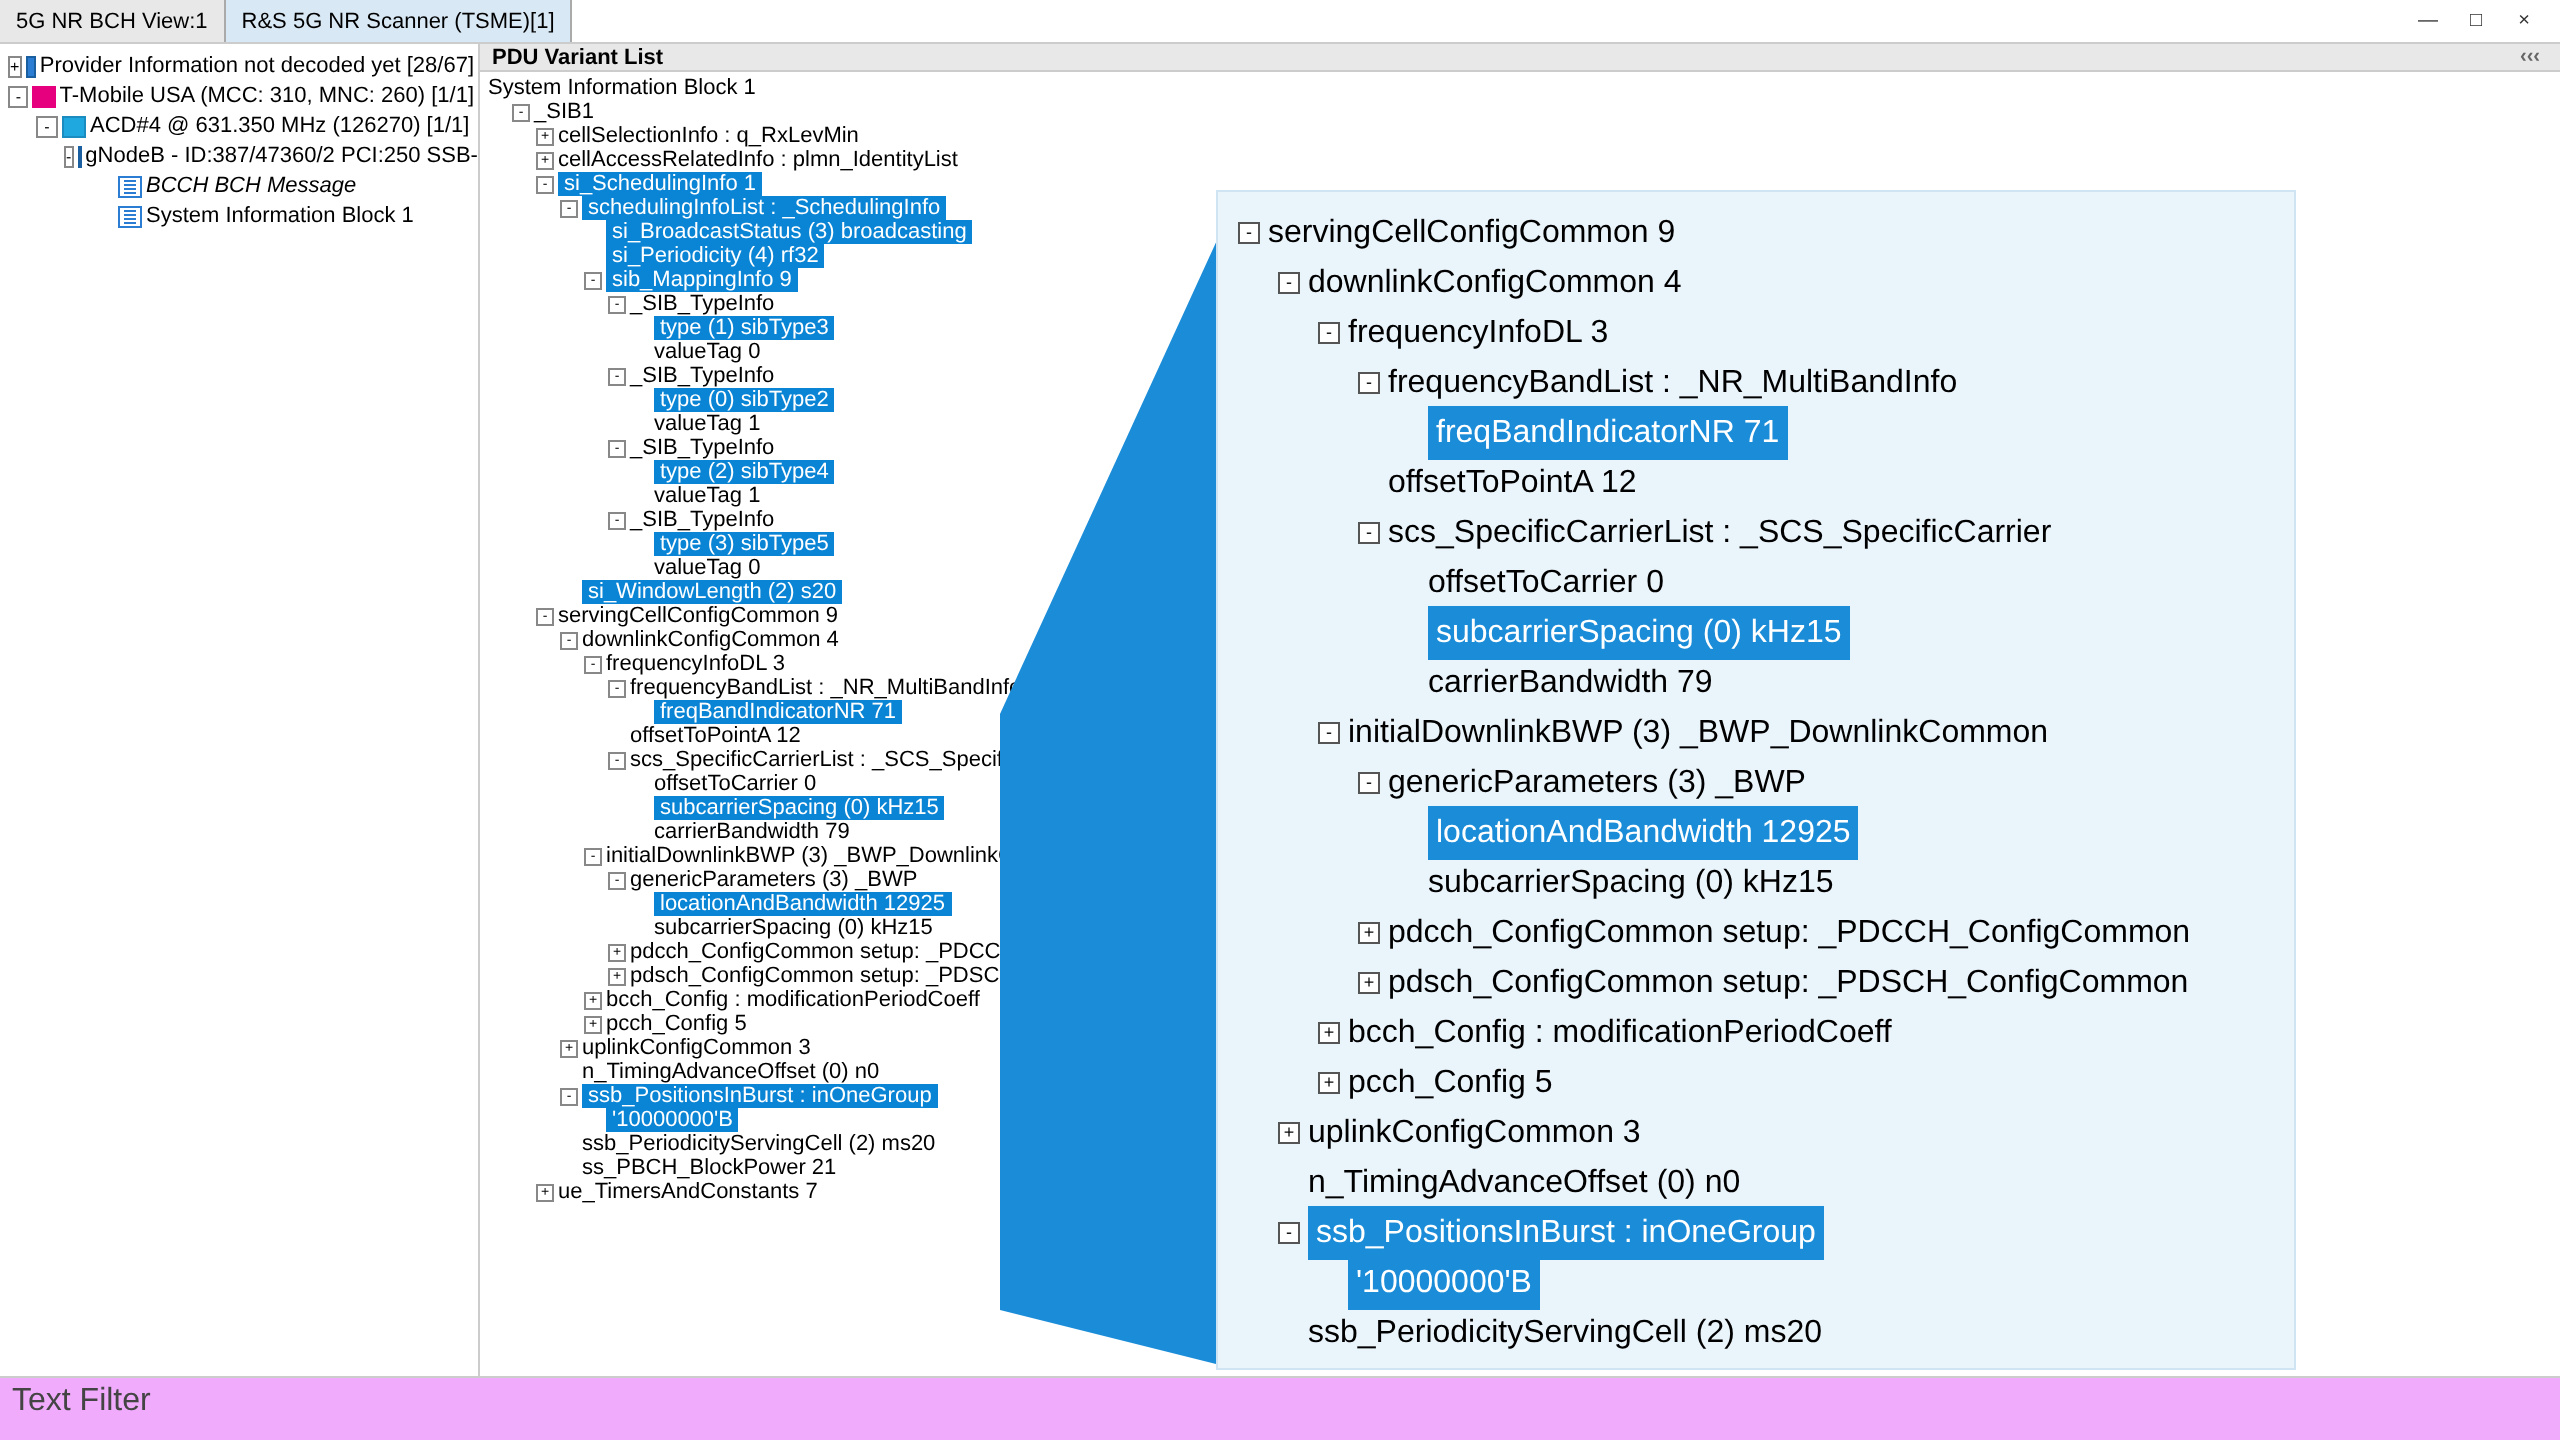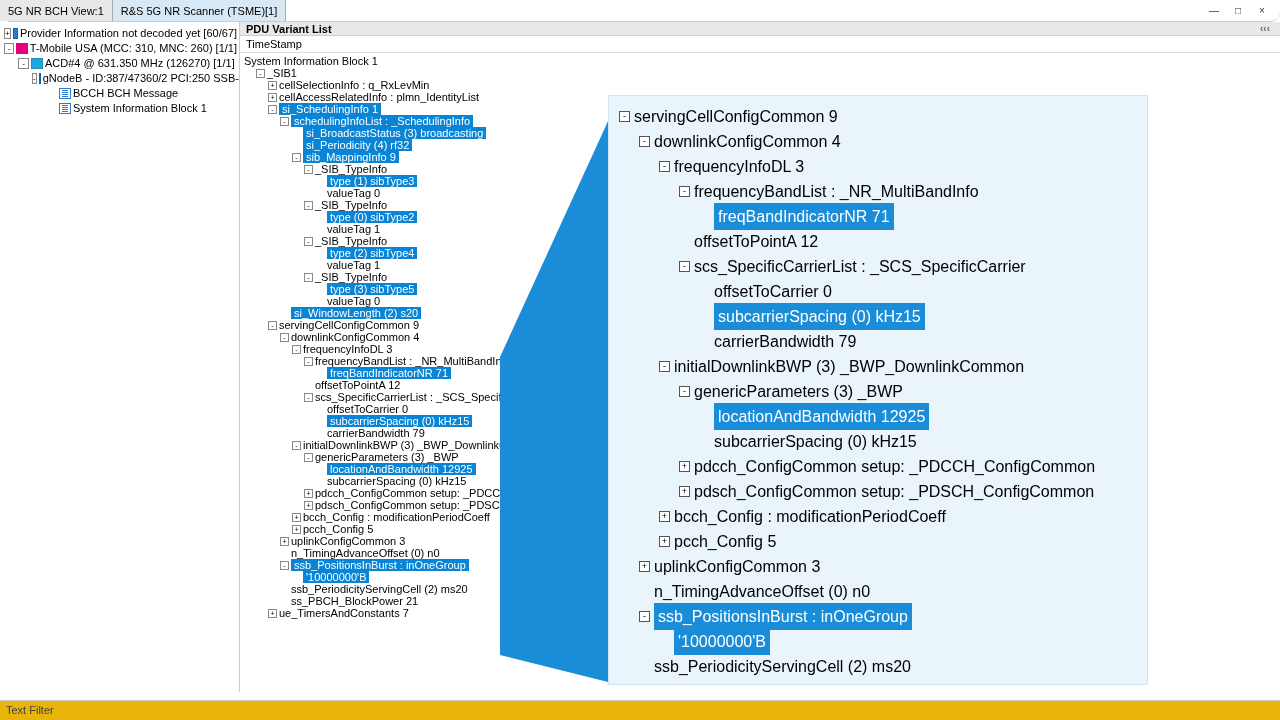--- a/index.html
+++ b/index.html
@@ -1,18 +1,18 @@
 <!DOCTYPE html>
 <html><head>
 <meta charset="utf-8">
 <style>
 * { margin:0; padding:0; box-sizing:border-box; font-family:"Segoe UI",Tahoma,sans-serif; }
 body { background:#fff; width:1280px; height:720px; overflow:hidden; font-size:11px; color:#000; position:relative; }
 
-.titlebar { height:22px; background:#fff; border-bottom:1px solid #ccc; display:flex; align-items:center;border-radius:10px; }
+.titlebar { height:22px; background:#fff; border-bottom:1px solid #ccc; display:flex; align-items:center; }
 .tab { height:21px; padding:3px 8px; background:#d8e8f5; border-right:1px solid #aaa; display:flex; align-items:center; font-size:11px; }
 .tab.first { background:#e8e8e8; }
 .winbtns { margin-left:auto; display:flex; gap:12px; padding-right:12px; }
 .winbtn { width:12px; height:12px; display:flex; align-items:center; justify-content:center; font-size:10px; color:#333; cursor:pointer; }
 
 .main { display:flex; height:670px; }
 .leftpane { width:240px; border-right:1px solid #ccc; padding:4px 2px; background:#fff; overflow:hidden; }
 .rightpane { flex:1; display:flex; flex-direction:column; position:relative; }
 
 .tnode { white-space:nowrap; line-height:15px; font-size:11px; display:flex; align-items:center; }
@@ -27,21 +27,21 @@
 
 .pduhead { height:14px; background:#e8e8e8; padding:1px 6px; font-size:11px; font-weight:600; border-bottom:1px solid #ccc; display:flex; align-items:center; }
 .tsrow { display:flex; font-size:11px; border-bottom:1px solid #ddd; }
 .tscell { padding:2px 6px; flex:1; }
 .dethead { height:14px; background:#e8e8e8; padding:1px 6px; font-size:11px; font-weight:600; border-bottom:1px solid #ccc; }
 .detbody { padding:2px 0; font-size:11px; line-height:12px; overflow:hidden; }
 .dln { white-space:nowrap; padding:0; display:flex; align-items:center; height:12px; }
 .dln .tg2 { width:9px; height:9px; border:1px solid #888; display:inline-flex; align-items:center; justify-content:center; font-size:7px; margin-right:2px; cursor:pointer; line-height:7px; background:#fff; }
 .dln .sp { display:inline-block; }
 .hl { background:#0a84d4; color:#fff; padding:0 3px; }
-.footer { position:absolute; bottom:0; left:0; right:0; height:20px; border-top:1px solid #ccc; padding:3px 6px; font-size:11px; background:#eab308; color:#444; }
+.footer { position:absolute; bottom:0; left:0; right:0; height:32px; border-top:1px solid #ccc; padding:3px 6px; font-size:16px; background:#f0abfc; color:#444; }
 
 .zoom { position:absolute; left:608px; top:95px; width:540px; height:590px; background:#eaf4fb; border:1px solid #cfe5f3; padding:8px 6px; font-size:16px; line-height:25px; overflow:hidden; }
 .zln { white-space:nowrap; display:flex; align-items:center; height:25px; }
 .zln .ztg { width:11px; height:11px; border:1px solid #555; display:inline-flex; align-items:center; justify-content:center; font-size:9px; margin-right:4px; cursor:pointer; background:#fff; line-height:9px; }
 .zln .zsp { display:inline-block; }
 .zhl { background:#1a8cd8; color:#fff; padding:1px 4px; }
 
 .wedge { position:absolute; left:500px; top:95px; width:120px; height:590px; pointer-events:none; }
 
 .chev { font-size:10px; color:#666; cursor:pointer; margin-left:auto; margin-right:4px; }
@@ -57,57 +57,54 @@
     <div class="winbtn">□</div>
     <div class="winbtn">×</div>
   </div>
 </div>
 
 <div class="main">
   <div class="leftpane" id="leftTree">
       <div class="tnode" style="padding-left: 2px;">
         <span class="tg">+</span>
         <span class="ic sq"></span>
-        <span>Provider Information not decoded yet [60/67]</span>
+        <span>Provider Information not decoded yet [28/67]</span>
       </div>
       <div class="tnode" style="padding-left: 2px;">
         <span class="tg">-</span>
         <span class="ic tm"></span>
         <span>T-Mobile USA (MCC: 310, MNC: 260) [1/1]</span>
       </div>
       <div class="tnode" style="padding-left: 16px;">
         <span class="tg">-</span>
         <span class="ic ac"></span>
         <span>ACD#4 @ 631.350 MHz (126270) [1/1]</span>
       </div>
       <div class="tnode" style="padding-left: 30px;">
         <span class="tg">-</span>
         <span class="ic bl"></span>
         <span>gNodeB - ID:387/47360/2 PCI:250 SSB-Index: 0</span>
       </div>
-      <div class="tnode" style="padding-left: 44px;">
+      <div class="tnode" style="padding-left: 44px; font-style: italic;">
         <span style="display:inline-block;width:13px"></span>
         <span class="ic pg"></span>
         <span>BCCH BCH Message</span>
       </div>
       <div class="tnode" style="padding-left: 44px;">
         <span style="display:inline-block;width:13px"></span>
         <span class="ic pg"></span>
         <span>System Information Block 1</span>
       </div>
     </div>
 
   <div class="rightpane">
     <div class="pduhead">
       <span>PDU Variant List</span>
         <span class="chev">‹‹‹</span>
     </div>
-    <div class="tsrow">
-      <div class="tscell">TimeStamp</div>
-    </div>
     <div class="detbody">
       <div class="dln" style="padding-left:4px">System Information Block 1</div>
       <div id="detLines">
           <div class="dln">
             <span class="sp" style="width:16px"></span>
             <span class="tg2">-</span>
             <span class="">_SIB1</span>
           </div>
           <div class="dln">
             <span class="sp" style="width:28px"></span>

